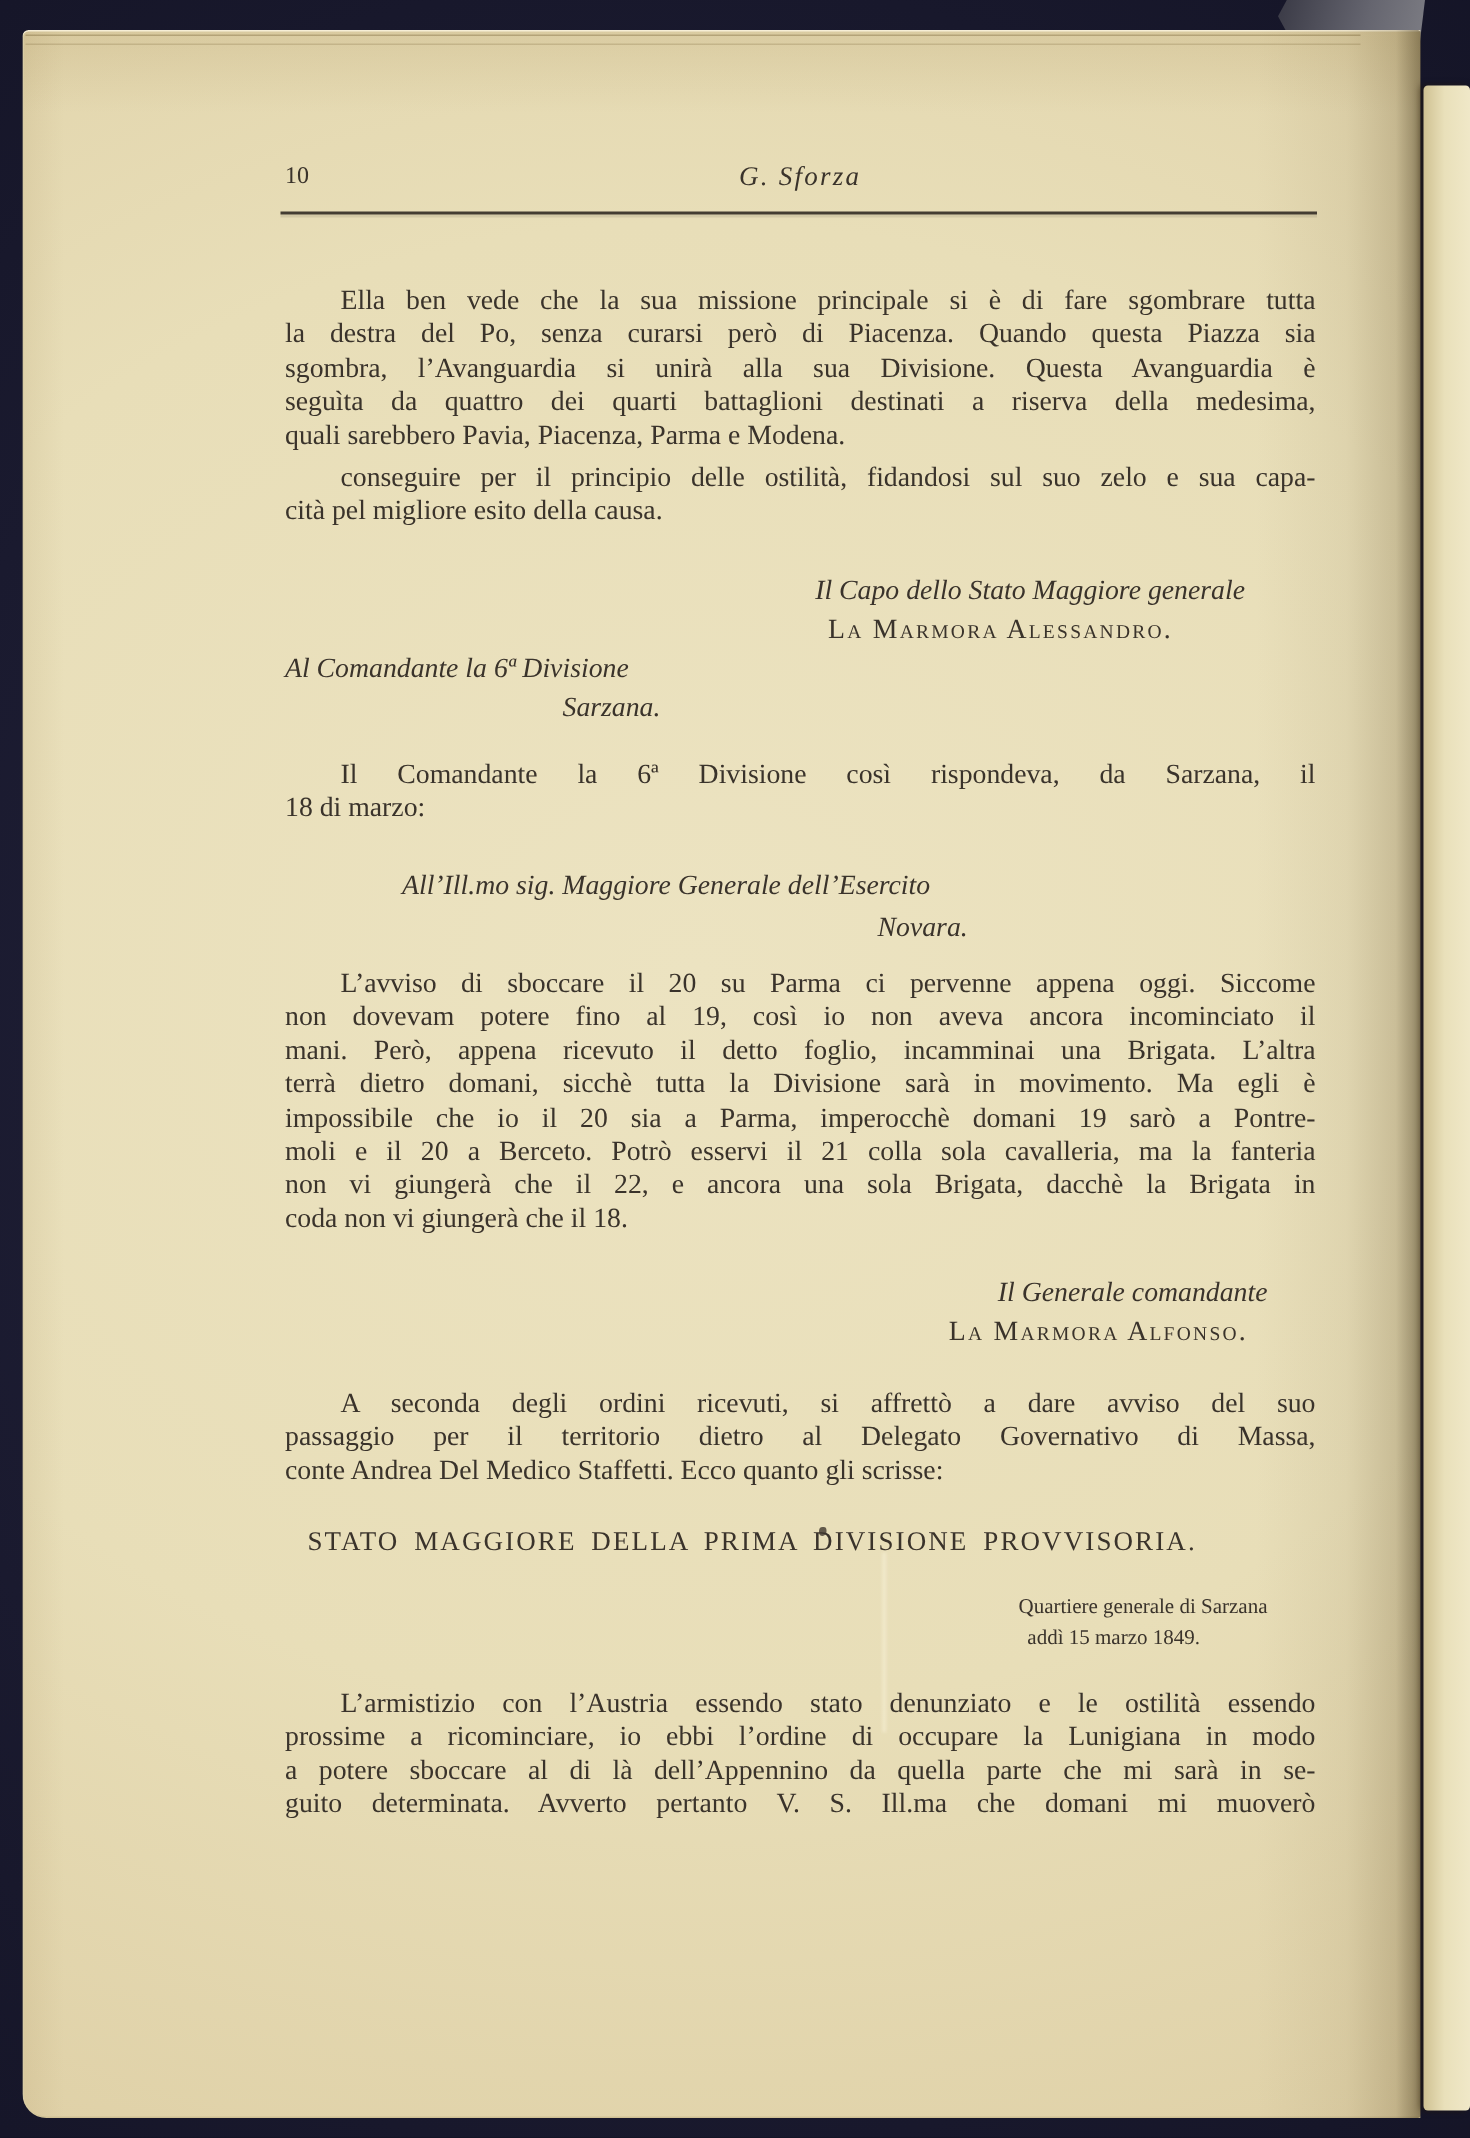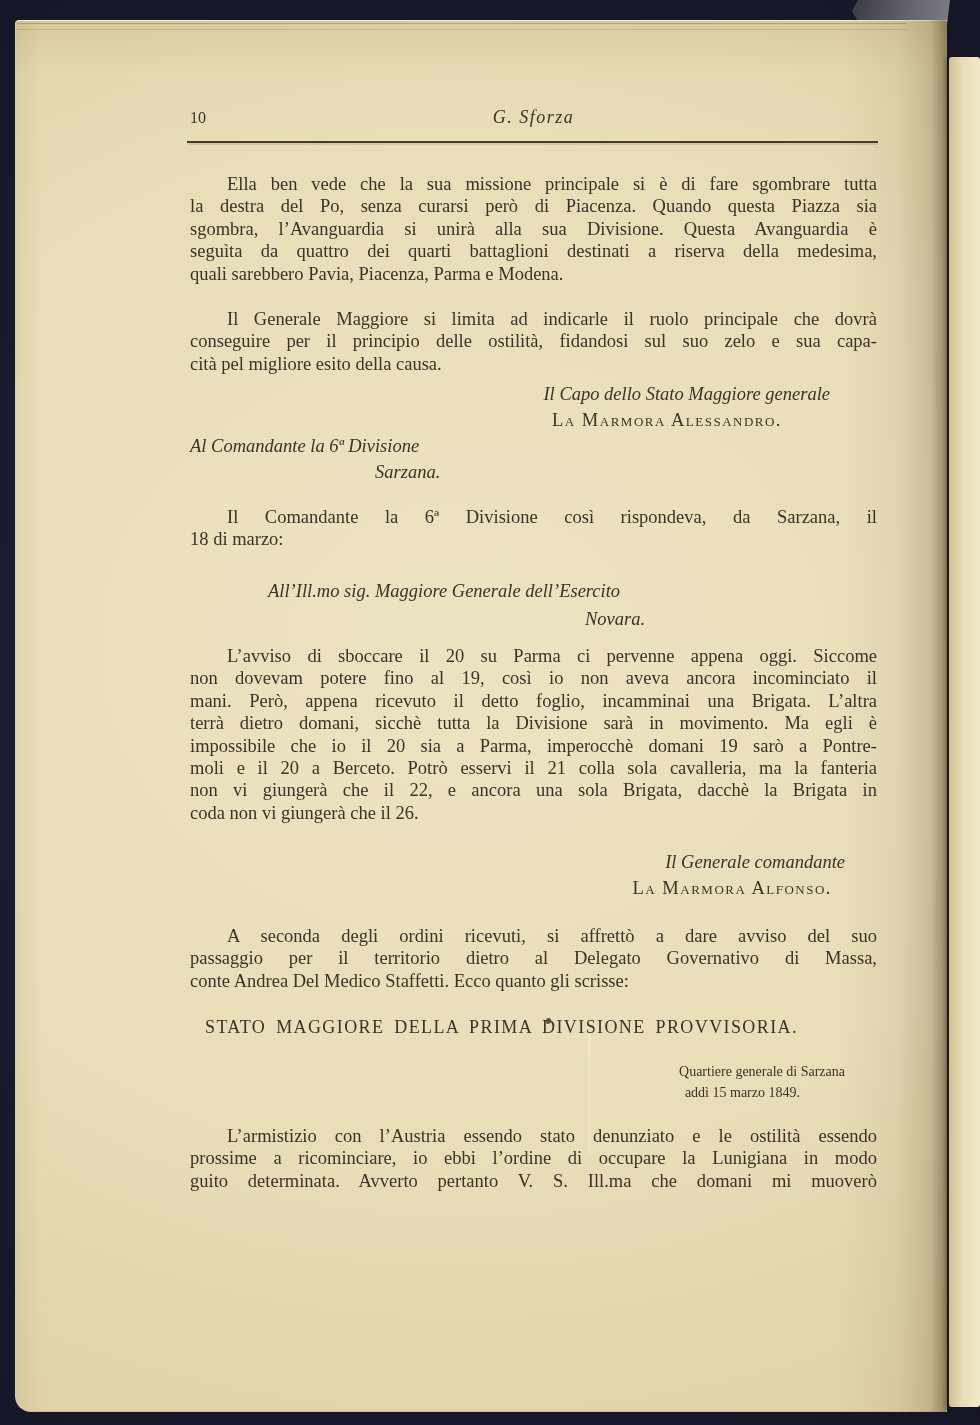--- a/index.html
+++ b/index.html
@@ -79,30 +79,29 @@
   <div class="cover-blob"></div>
   <div class="page-main"></div>
   <div class="page-next"></div>
   <div class="crease"></div>
   <div class="speck"></div>
 
   <div class="txt hdr-num">10</div>
   <div class="txt hdr-title">G. Sforza</div>
   <div class="hdr-rule"></div>
 
-  <div class="txt para" style="top:173px">
+  <div class="txt para" style="top:190px">
       <div class="tline">Ella ben vede che la sua missione principale si è di fare sgombrare tutta</div>
       <div class="tline">la destra del Po, senza curarsi però di Piacenza. Quando questa Piazza sia</div>
       <div class="tline">sgombra, l’Avanguardia si unirà alla sua Divisione. Questa Avanguardia è</div>
       <div class="tline">seguìta da quattro dei quarti battaglioni destinati a riserva della medesima,</div>
       <div class="tline tlast">quali sarebbero Pavia, Piacenza, Parma e Modena.</div>
     </div>
 
   <div class="txt para" style="top:308px">
-      <div class="tline">Il Generale Maggiore si limita ad indicarle il ruolo principale che dovrà</div>
       <div class="tline">conseguire per il principio delle ostilità, fidandosi sul suo zelo e sua capa-</div>
       <div class="tline tlast">cità pel migliore esito della causa.</div>
     </div>
 
   <div class="txt it" style="top:384px; right:150px">Il Capo dello Stato Maggiore generale</div>
   <div class="txt sc" style="top:410px; right:198px">La Marmora Alessandro.</div>
 
   <div class="txt it" style="top:436px; left:190px">Al Comandante la 6ª Divisione</div>
   <div class="txt it" style="top:462px; left:375px">Sarzana.</div>
 
@@ -115,35 +114,36 @@
   <div class="txt it" style="top:609px; left:585px">Novara.</div>
 
   <div class="txt para" style="top:645px">
       <div class="tline">L’avviso di sboccare il 20 su Parma ci pervenne appena oggi. Siccome</div>
       <div class="tline">non dovevam potere fino al 19, così io non aveva ancora incominciato il</div>
       <div class="tline">mani. Però, appena ricevuto il detto foglio, incamminai una Brigata. L’altra</div>
       <div class="tline">terrà dietro domani, sicchè tutta la Divisione sarà in movimento. Ma egli è</div>
       <div class="tline">impossibile che io il 20 sia a Parma, imperocchè domani 19 sarò a Pontre-</div>
       <div class="tline">moli e il 20 a Berceto. Potrò esservi il 21 colla sola cavalleria, ma la fanteria</div>
       <div class="tline">non vi giungerà che il 22, e ancora una sola Brigata, dacchè la Brigata in</div>
-      <div class="tline tlast">coda non vi giungerà che il 26.</div>
+      <div class="tline tlast">coda non vi giungerà che il 18.</div>
     </div>
 
   <div class="txt it" style="top:852px; right:135px">Il Generale comandante</div>
   <div class="txt sc" style="top:878px; right:148px">La Marmora Alfonso.</div>
 
   <div class="txt para" style="top:925px">
       <div class="tline">A seconda degli ordini ricevuti, si affrettò a dare avviso del suo</div>
       <div class="tline">passaggio per il territorio dietro al Delegato Governativo di Massa,</div>
       <div class="tline tlast">conte Andrea Del Medico Staffetti. Ecco quanto gli scrisse:</div>
     </div>
 
   <div class="txt heading" style="top:1017px">STATO MAGGIORE DELLA PRIMA DIVISIONE PROVVISORIA.</div>
 
   <div class="txt small" style="top:1064px; right:135px">Quartiere generale di Sarzana</div>
   <div class="txt small" style="top:1085px; right:180px">addì 15 marzo 1849.</div>
 
   <div class="txt para" style="top:1125px" data-last="justify">
       <div class="tline">L’armistizio con l’Austria essendo stato denunziato e le ostilità essendo</div>
       <div class="tline">prossime a ricominciare, io ebbi l’ordine di occupare la Lunigiana in modo</div>
+      <div class="tline">a potere sboccare al di là dell’Appennino da quella parte che mi sarà in se-</div>
       <div class="tline tlast">guito determinata. Avverto pertanto V. S. Ill.ma che domani mi muoverò</div>
     </div>
 </div>
 
 </body></html>

